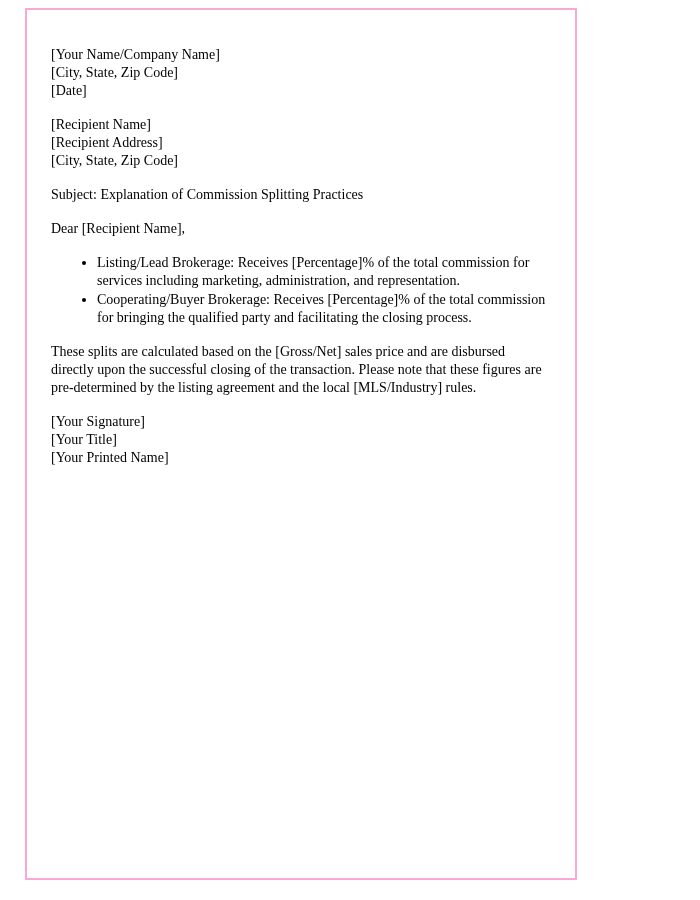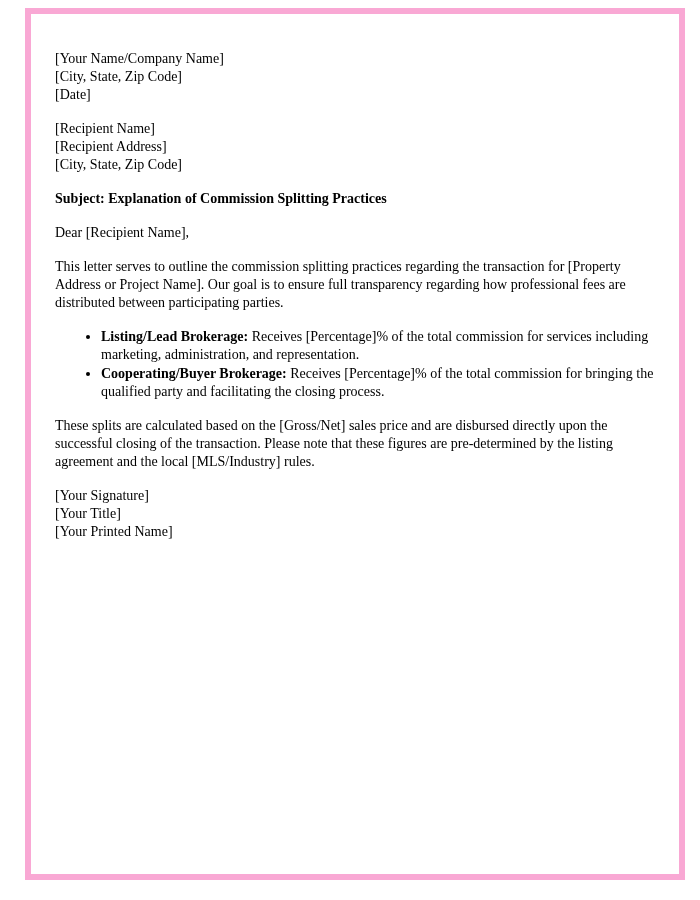--- a/index.html
+++ b/index.html
@@ -12,35 +12,35 @@
   .page {
     position: relative;
     width: 700px;
     height: 900px;
     background: #ffffff;
   }
   .letter-frame {
     position: absolute;
     left: 25px;
     top: 8px;
-    width: 660px;
+    width: 552px;
     height: 872px;
-    border: 6px solid #f9a8d4;
+    border: 2px solid #f9a8d4;
     background: #ffffff;
     padding: 36px 24px 24px 24px;
     overflow: hidden;
   }
   .letter {
     font-size: 14px;
     line-height: 18px;
     color: #000000;
   }
   .block { margin-bottom: 16px; }
   .para { margin-bottom: 16px; }
-  .bold { font-weight: bold; }
+  .bold { font-weight: normal; }
   ul.bullet-list {
     margin: 12px 0 16px 0;
     padding-left: 46px;
   }
   ul.bullet-list li {
     margin-bottom: 1px;
   }
 </style>
 </head>
 <body>
@@ -58,21 +58,20 @@
       <div class="block">
         <div>[Recipient Name]</div>
         <div>[Recipient Address]</div>
         <div>[City, State, Zip Code]</div>
       </div>
 
       <div class="para bold">Subject: Explanation of Commission Splitting Practices</div>
 
       <div class="para">Dear [Recipient Name],</div>
 
-      <div class="para">This letter serves to outline the commission splitting practices regarding the transaction for [Property Address or Project Name]. Our goal is to ensure full transparency regarding how professional fees are distributed between participating parties.</div>
 
 
       <ul class="bullet-list">
         <li><span class="bold">Listing/Lead Brokerage:</span><span> Receives [Percentage]% of the total commission for services including marketing, administration, and representation.</span></li>
         <li><span class="bold">Cooperating/Buyer Brokerage:</span><span> Receives [Percentage]% of the total commission for bringing the qualified party and facilitating the closing process.</span></li>
       </ul>
 
       <div class="para">These splits are calculated based on the [Gross/Net] sales price and are disbursed directly upon the successful closing of the transaction. Please note that these figures are pre-determined by the listing agreement and the local [MLS/Industry] rules.</div>
 
 

